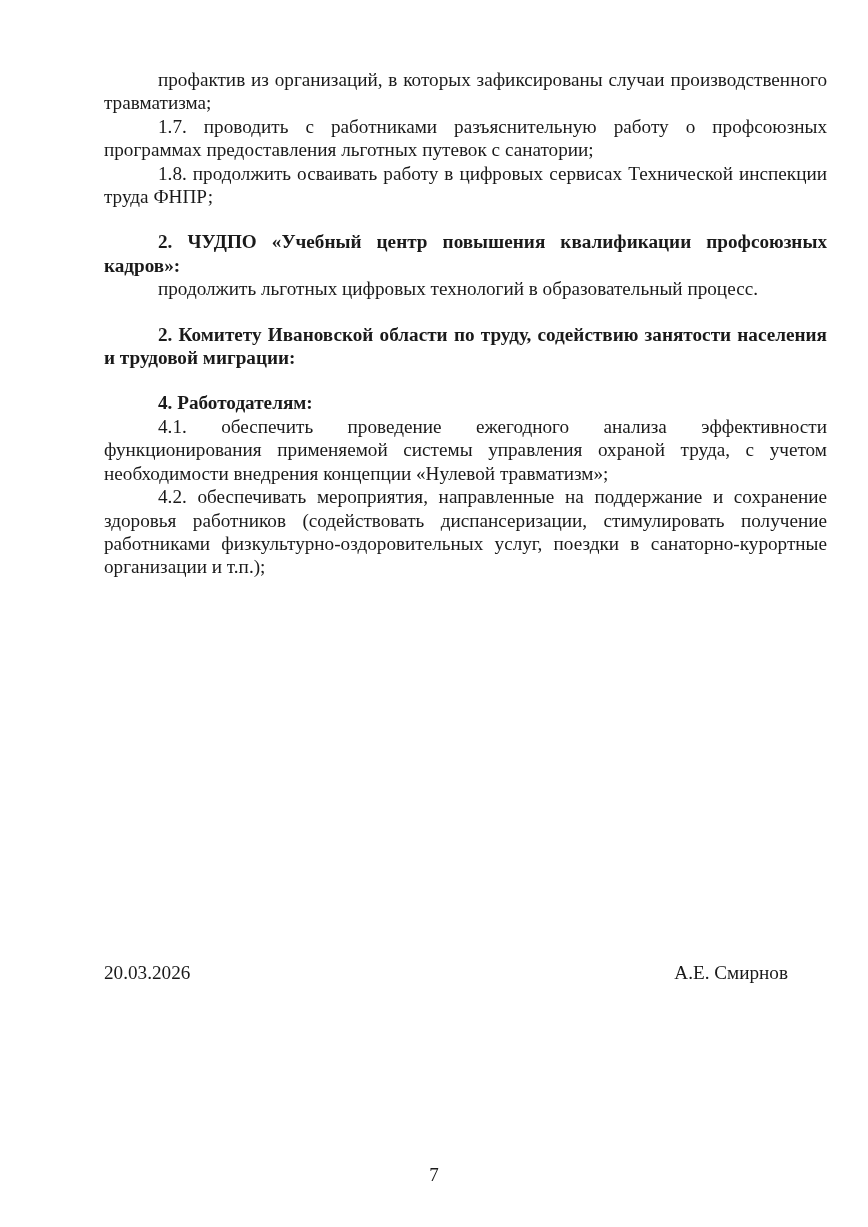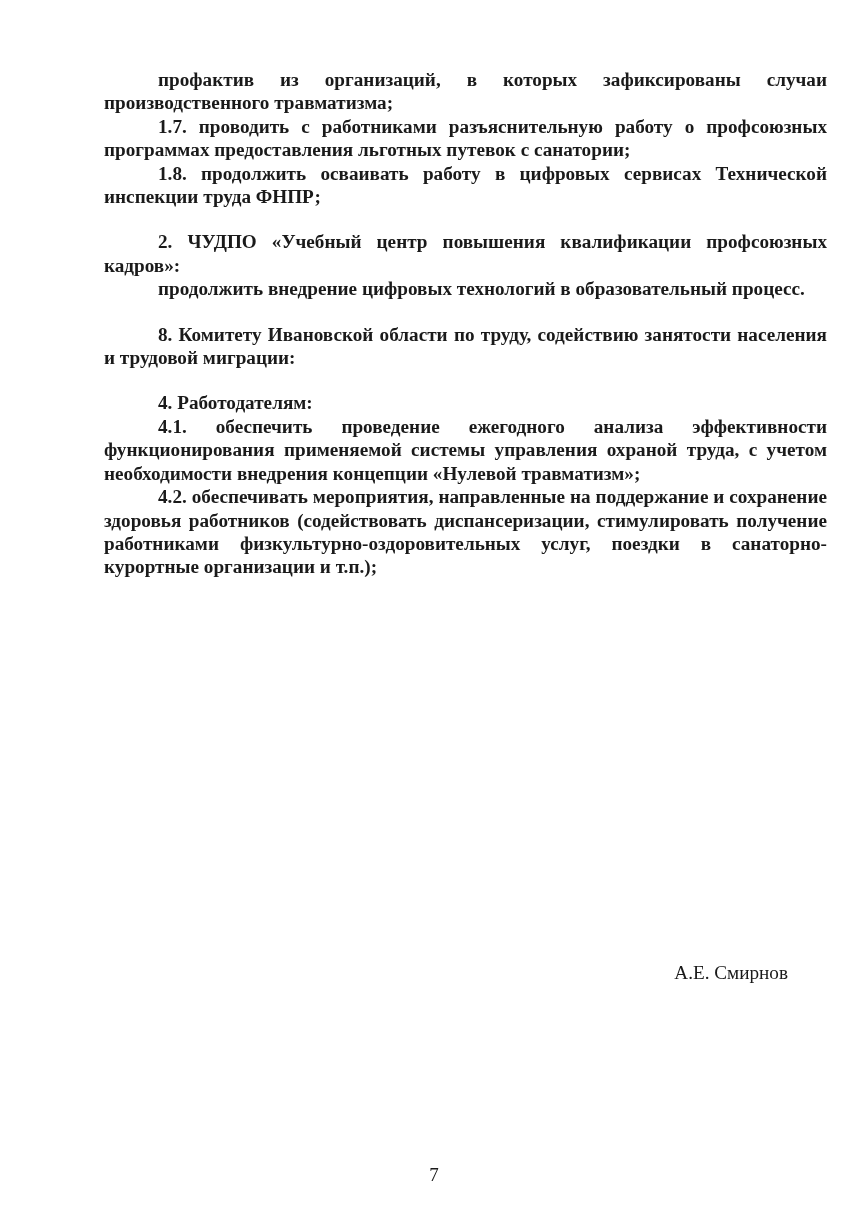--- a/index.html
+++ b/index.html
@@ -1,47 +1,48 @@
 <!DOCTYPE html>
 <html><head>
 <meta charset="utf-8">
 <style>
   html, body { margin: 0; padding: 0; background: #ffffff; }
   body { width: 868px; height: 1227px; position: relative; overflow: hidden;
          font-family: "Liberation Serif", "DejaVu Serif", serif; color: #1a1a1a; }
   .page { position: absolute; left: 104px; top: 68px; width: 723px; }
   p { margin: 0; font-size: 19.2px; line-height: 23.4px; text-align: justify; }
-  .indent { text-indent: 54px; font-weight: bold; }
+  .indent { text-indent: 54px; }
   .h { font-weight: bold; }
   .gap { height: 22px; }
   .sig { position: absolute; left: 104px; top: 961px; width: 700px; font-size: 19.2px; line-height: 23.4px; }
   .sig .left { position: absolute; left: 0; top: 0; }
   .sig .right { position: absolute; right: 16px; top: 0; }
   .pagenum { position: absolute; left: 0; width: 868px; top: 1164px; text-align: center; font-size: 19px; }
 </style>
 </head>
 <body>
 
 <div class="page">
   <p class="indent">профактив из организаций, в которых зафиксированы случаи производственного травматизма;</p>
   <p class="indent">1.7. проводить с работниками разъяснительную работу о профсоюзных программах предоставления льготных путевок с санатории;</p>
   <p class="indent">1.8. продолжить осваивать работу в цифровых сервисах Технической инспекции труда ФНПР;</p>
 
   <div class="gap"></div>
   <p class="indent h">2. ЧУДПО «Учебный центр повышения квалификации профсоюзных кадров»:</p>
-  <p class="indent">продолжить внедрение цифровых технологий в образовательный процесс.</p>
+  <p class="indent">продолжить льготных цифровых технологий в образовательный процесс.</p>
 
   <div class="gap"></div>
-  <p class="indent h">8. Комитету Ивановской области по труду, содействию занятости населения и трудовой миграции:</p>
+  <p class="indent h">2. Комитету Ивановской области по труду, содействию занятости населения и трудовой миграции:</p>
 
   <div class="gap"></div>
   <p class="indent h">4. Работодателям:</p>
   <p class="indent">4.1. обеспечить проведение ежегодного анализа эффективности функционирования применяемой системы управления охраной труда, с учетом необходимости внедрения концепции «Нулевой травматизм»;</p>
   <p class="indent">4.2. обеспечивать мероприятия, направленные на поддержание и сохранение здоровья работников (содействовать диспансеризации, стимулировать получение работниками физкультурно-оздоровительных услуг, поездки в санаторно-курортные организации и т.п.);</p>
 </div>
 
 <div class="sig">
   <div class="left">
+    <div>20.03.2026</div>
   </div>
   <div class="right">А.Е. Смирнов</div>
 </div>
 
 <div class="pagenum">7</div>
 
 </body></html>

